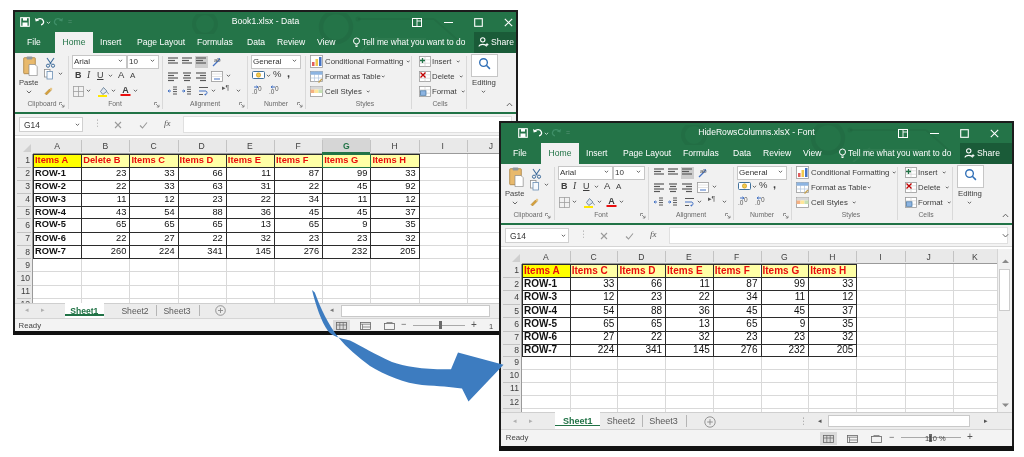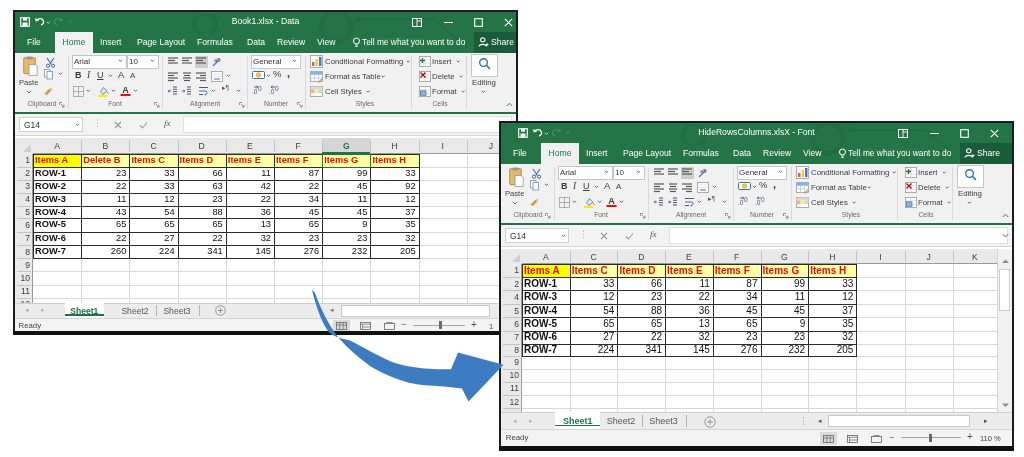--- a/index.html
+++ b/index.html
@@ -421,21 +421,21 @@
 <div class="a " style="left:129.4px;top:166.9px;width:48.2px;height:13.0px;color:#111;text-align:right;padding-right:3px;font-size:9.3px;line-height:13.0px;box-sizing:border-box;">33</div>
 <div class="a " style="left:177.6px;top:166.9px;width:48.2px;height:13.0px;color:#111;text-align:right;padding-right:3px;font-size:9.3px;line-height:13.0px;box-sizing:border-box;">66</div>
 <div class="a " style="left:225.8px;top:166.9px;width:48.2px;height:13.0px;color:#111;text-align:right;padding-right:3px;font-size:9.3px;line-height:13.0px;box-sizing:border-box;">11</div>
 <div class="a " style="left:274.0px;top:166.9px;width:48.2px;height:13.0px;color:#111;text-align:right;padding-right:3px;font-size:9.3px;line-height:13.0px;box-sizing:border-box;">87</div>
 <div class="a " style="left:322.2px;top:166.9px;width:48.2px;height:13.0px;color:#111;text-align:right;padding-right:3px;font-size:9.3px;line-height:13.0px;box-sizing:border-box;">99</div>
 <div class="a " style="left:370.4px;top:166.9px;width:48.2px;height:13.0px;color:#111;text-align:right;padding-right:3px;font-size:9.3px;line-height:13.0px;box-sizing:border-box;">33</div>
 <div class="a " style="left:33.0px;top:179.9px;width:48.2px;height:12.7px;color:#111;font-weight:bold;padding-left:2px;font-size:9.3px;line-height:12.7px;box-sizing:border-box;">ROW-2</div>
 <div class="a " style="left:81.2px;top:179.9px;width:48.2px;height:12.7px;color:#111;text-align:right;padding-right:3px;font-size:9.3px;line-height:12.7px;box-sizing:border-box;">22</div>
 <div class="a " style="left:129.4px;top:179.9px;width:48.2px;height:12.7px;color:#111;text-align:right;padding-right:3px;font-size:9.3px;line-height:12.7px;box-sizing:border-box;">33</div>
 <div class="a " style="left:177.6px;top:179.9px;width:48.2px;height:12.7px;color:#111;text-align:right;padding-right:3px;font-size:9.3px;line-height:12.7px;box-sizing:border-box;">63</div>
-<div class="a " style="left:225.8px;top:179.9px;width:48.2px;height:12.7px;color:#111;text-align:right;padding-right:3px;font-size:9.3px;line-height:12.7px;box-sizing:border-box;">42</div>
+<div class="a " style="left:225.8px;top:179.9px;width:48.2px;height:12.7px;color:#111;text-align:right;padding-right:3px;font-size:9.3px;line-height:12.7px;box-sizing:border-box;">31</div>
 <div class="a " style="left:274.0px;top:179.9px;width:48.2px;height:12.7px;color:#111;text-align:right;padding-right:3px;font-size:9.3px;line-height:12.7px;box-sizing:border-box;">22</div>
 <div class="a " style="left:322.2px;top:179.9px;width:48.2px;height:12.7px;color:#111;text-align:right;padding-right:3px;font-size:9.3px;line-height:12.7px;box-sizing:border-box;">45</div>
 <div class="a " style="left:370.4px;top:179.9px;width:48.2px;height:12.7px;color:#111;text-align:right;padding-right:3px;font-size:9.3px;line-height:12.7px;box-sizing:border-box;">92</div>
 <div class="a " style="left:33.0px;top:192.6px;width:48.2px;height:12.9px;color:#111;font-weight:bold;padding-left:2px;font-size:9.3px;line-height:12.9px;box-sizing:border-box;">ROW-3</div>
 <div class="a " style="left:81.2px;top:192.6px;width:48.2px;height:12.9px;color:#111;text-align:right;padding-right:3px;font-size:9.3px;line-height:12.9px;box-sizing:border-box;">11</div>
 <div class="a " style="left:129.4px;top:192.6px;width:48.2px;height:12.9px;color:#111;text-align:right;padding-right:3px;font-size:9.3px;line-height:12.9px;box-sizing:border-box;">12</div>
 <div class="a " style="left:177.6px;top:192.6px;width:48.2px;height:12.9px;color:#111;text-align:right;padding-right:3px;font-size:9.3px;line-height:12.9px;box-sizing:border-box;">23</div>
 <div class="a " style="left:225.8px;top:192.6px;width:48.2px;height:12.9px;color:#111;text-align:right;padding-right:3px;font-size:9.3px;line-height:12.9px;box-sizing:border-box;">22</div>
 <div class="a " style="left:274.0px;top:192.6px;width:48.2px;height:12.9px;color:#111;text-align:right;padding-right:3px;font-size:9.3px;line-height:12.9px;box-sizing:border-box;">34</div>
 <div class="a " style="left:322.2px;top:192.6px;width:48.2px;height:12.9px;color:#111;text-align:right;padding-right:3px;font-size:9.3px;line-height:12.9px;box-sizing:border-box;">11</div>
@@ -1036,21 +1036,21 @@
     <path d="M0.5 2.2 H10.5 M2.5 2.2 V7.5 M2.5 5 H10.5" stroke="#666" stroke-width="0.7"></path>
   </svg>
 <svg class="a" style="left:871.0px;top:434.5px;" width="11" height="8" viewBox="0 0 11 8">
     <rect x="0.5" y="1.5" width="10" height="6" fill="none" stroke="#666" stroke-width="0.8"></rect>
     <path d="M2 1.5 L2.8 0.5 H8.2 L9 1.5" stroke="#666" stroke-width="0.7" fill="none"></path>
   </svg>
 <div class="a " style="left:889.0px;top:431.5px;color:#555;font-size:9px;">−</div>
 <div class="a " style="left:901.0px;top:437.0px;width:60.0px;height:1.0px;background:#a9a9a9;"></div>
 <div class="a " style="left:929.0px;top:433.5px;width:3.0px;height:8.0px;background:#6a6a6a;"></div>
 <div class="a " style="left:967.0px;top:431.0px;color:#555;font-size:10px;">+</div>
-<div class="a " style="left:980.0px;top:433.5px;color:#444;font-size:7.5px;">110 %</div>
+<div class="a " style="left:925px;top:433.5px;color:#444;font-size:7.5px;">110 %</div>
 <div class="a " style="left:499.0px;top:446.2px;width:515.0px;height:5.0px;background:#111;"></div>
 <svg class="a" style="left:300px;top:280px;z-index:50;" width="215" height="135" viewBox="0 0 215 135">
 <path d="M12 10
 C 16 26, 21 41, 28 51
 C 32 56, 39 58, 50 60.5
 C 62 66.5, 74 74, 92 82
 C 105 86.5, 125 89.8, 151 89.3
 L 158 72.5
 L 203.5 84.8
 L 168.5 121.5

